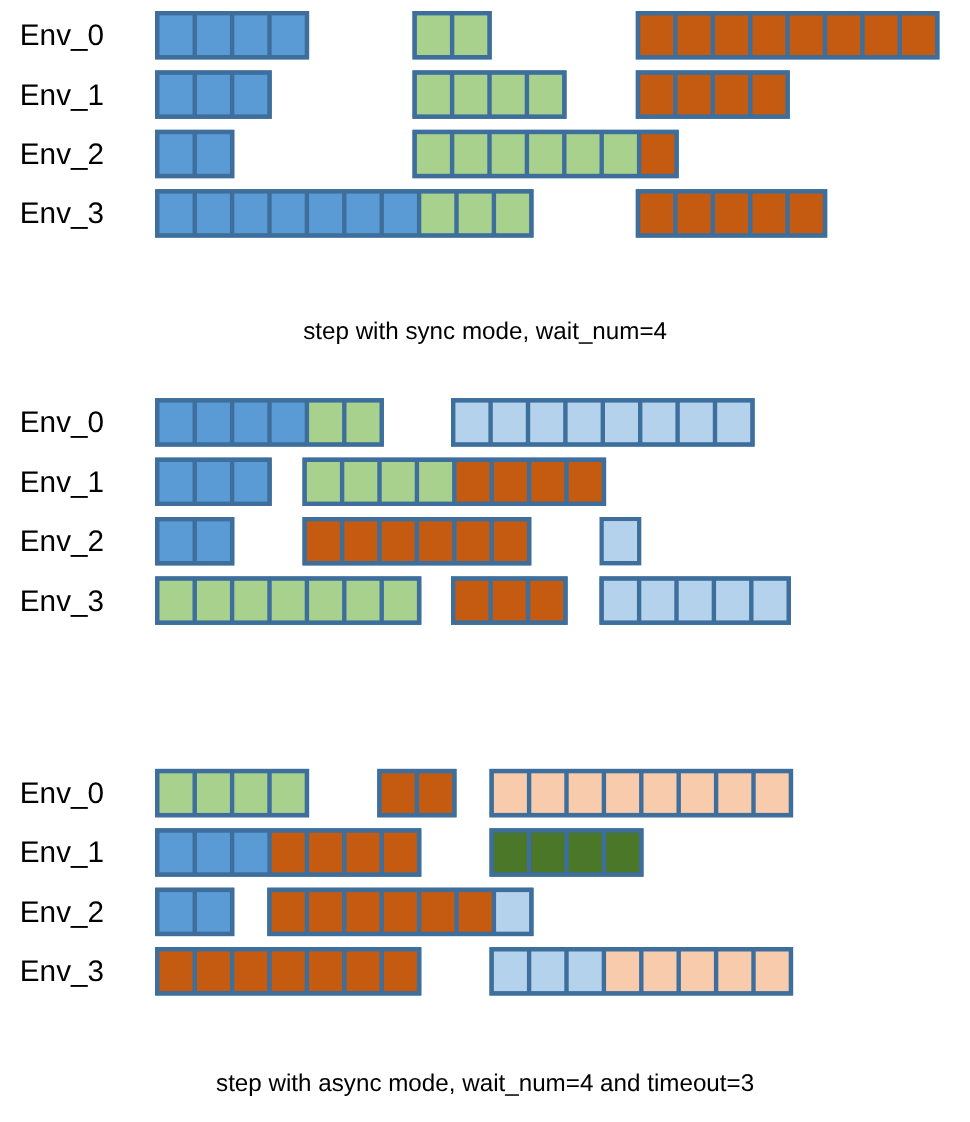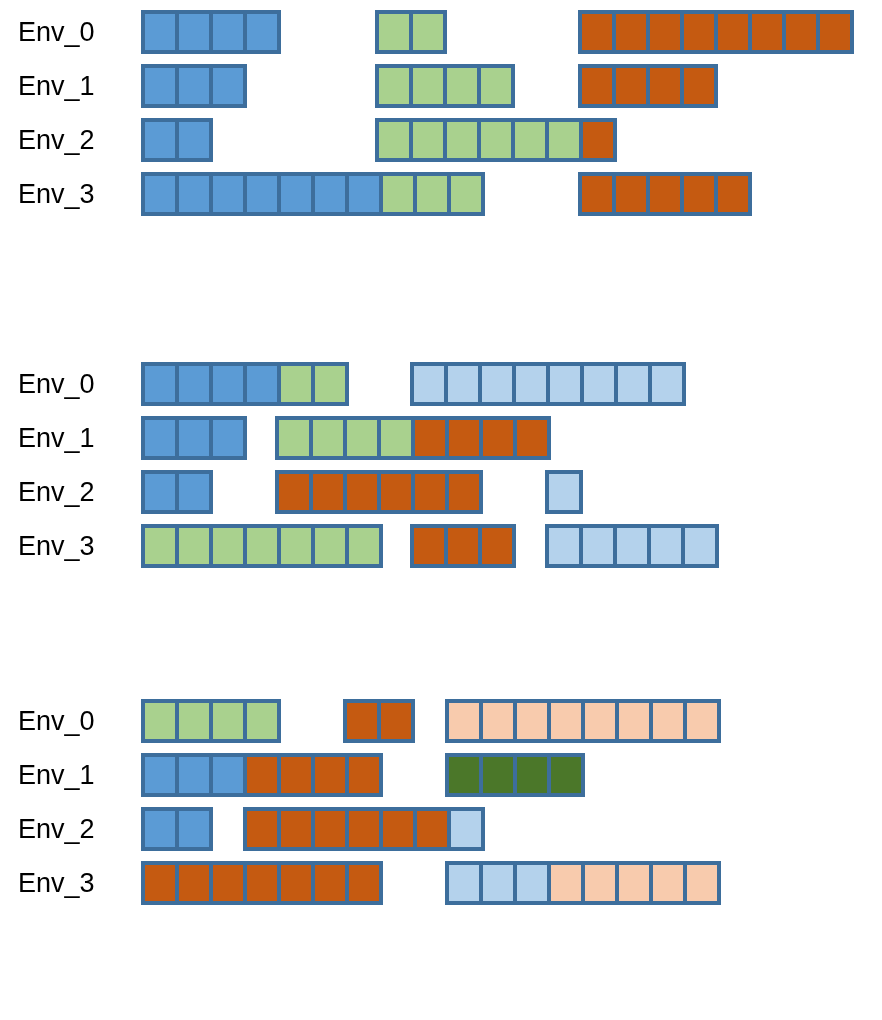--- a/index.html
+++ b/index.html
@@ -164,20 +164,21 @@
         </div>
         <div class="block" style="left: 578px;">
           <div class="cell c-orange"></div>
           <div class="cell c-orange"></div>
           <div class="cell c-orange"></div>
           <div class="cell c-orange"></div>
           <div class="cell c-orange"></div>
         </div>
       </div>
     </div>
+    <div class="caption" style="top: 288px;">step with sync mode, wait_num=4</div>
     <div class="section" style="top: 362px;">
       <div class="row">
         <div class="row-label">Env_0</div>
         <div class="block" style="left: 141px;">
           <div class="cell c-blue"></div>
           <div class="cell c-blue"></div>
           <div class="cell c-blue"></div>
           <div class="cell c-blue"></div>
           <div class="cell c-green"></div>
           <div class="cell c-green"></div>
@@ -328,13 +329,14 @@
           <div class="cell c-lightblue"></div>
           <div class="cell c-lightblue"></div>
           <div class="cell c-peach"></div>
           <div class="cell c-peach"></div>
           <div class="cell c-peach"></div>
           <div class="cell c-peach"></div>
           <div class="cell c-peach"></div>
         </div>
       </div>
     </div>
+    <div class="caption" style="top: 972px;">step with async mode, wait_num=4 and timeout=3</div>
   </div>
 
 </body></html>

